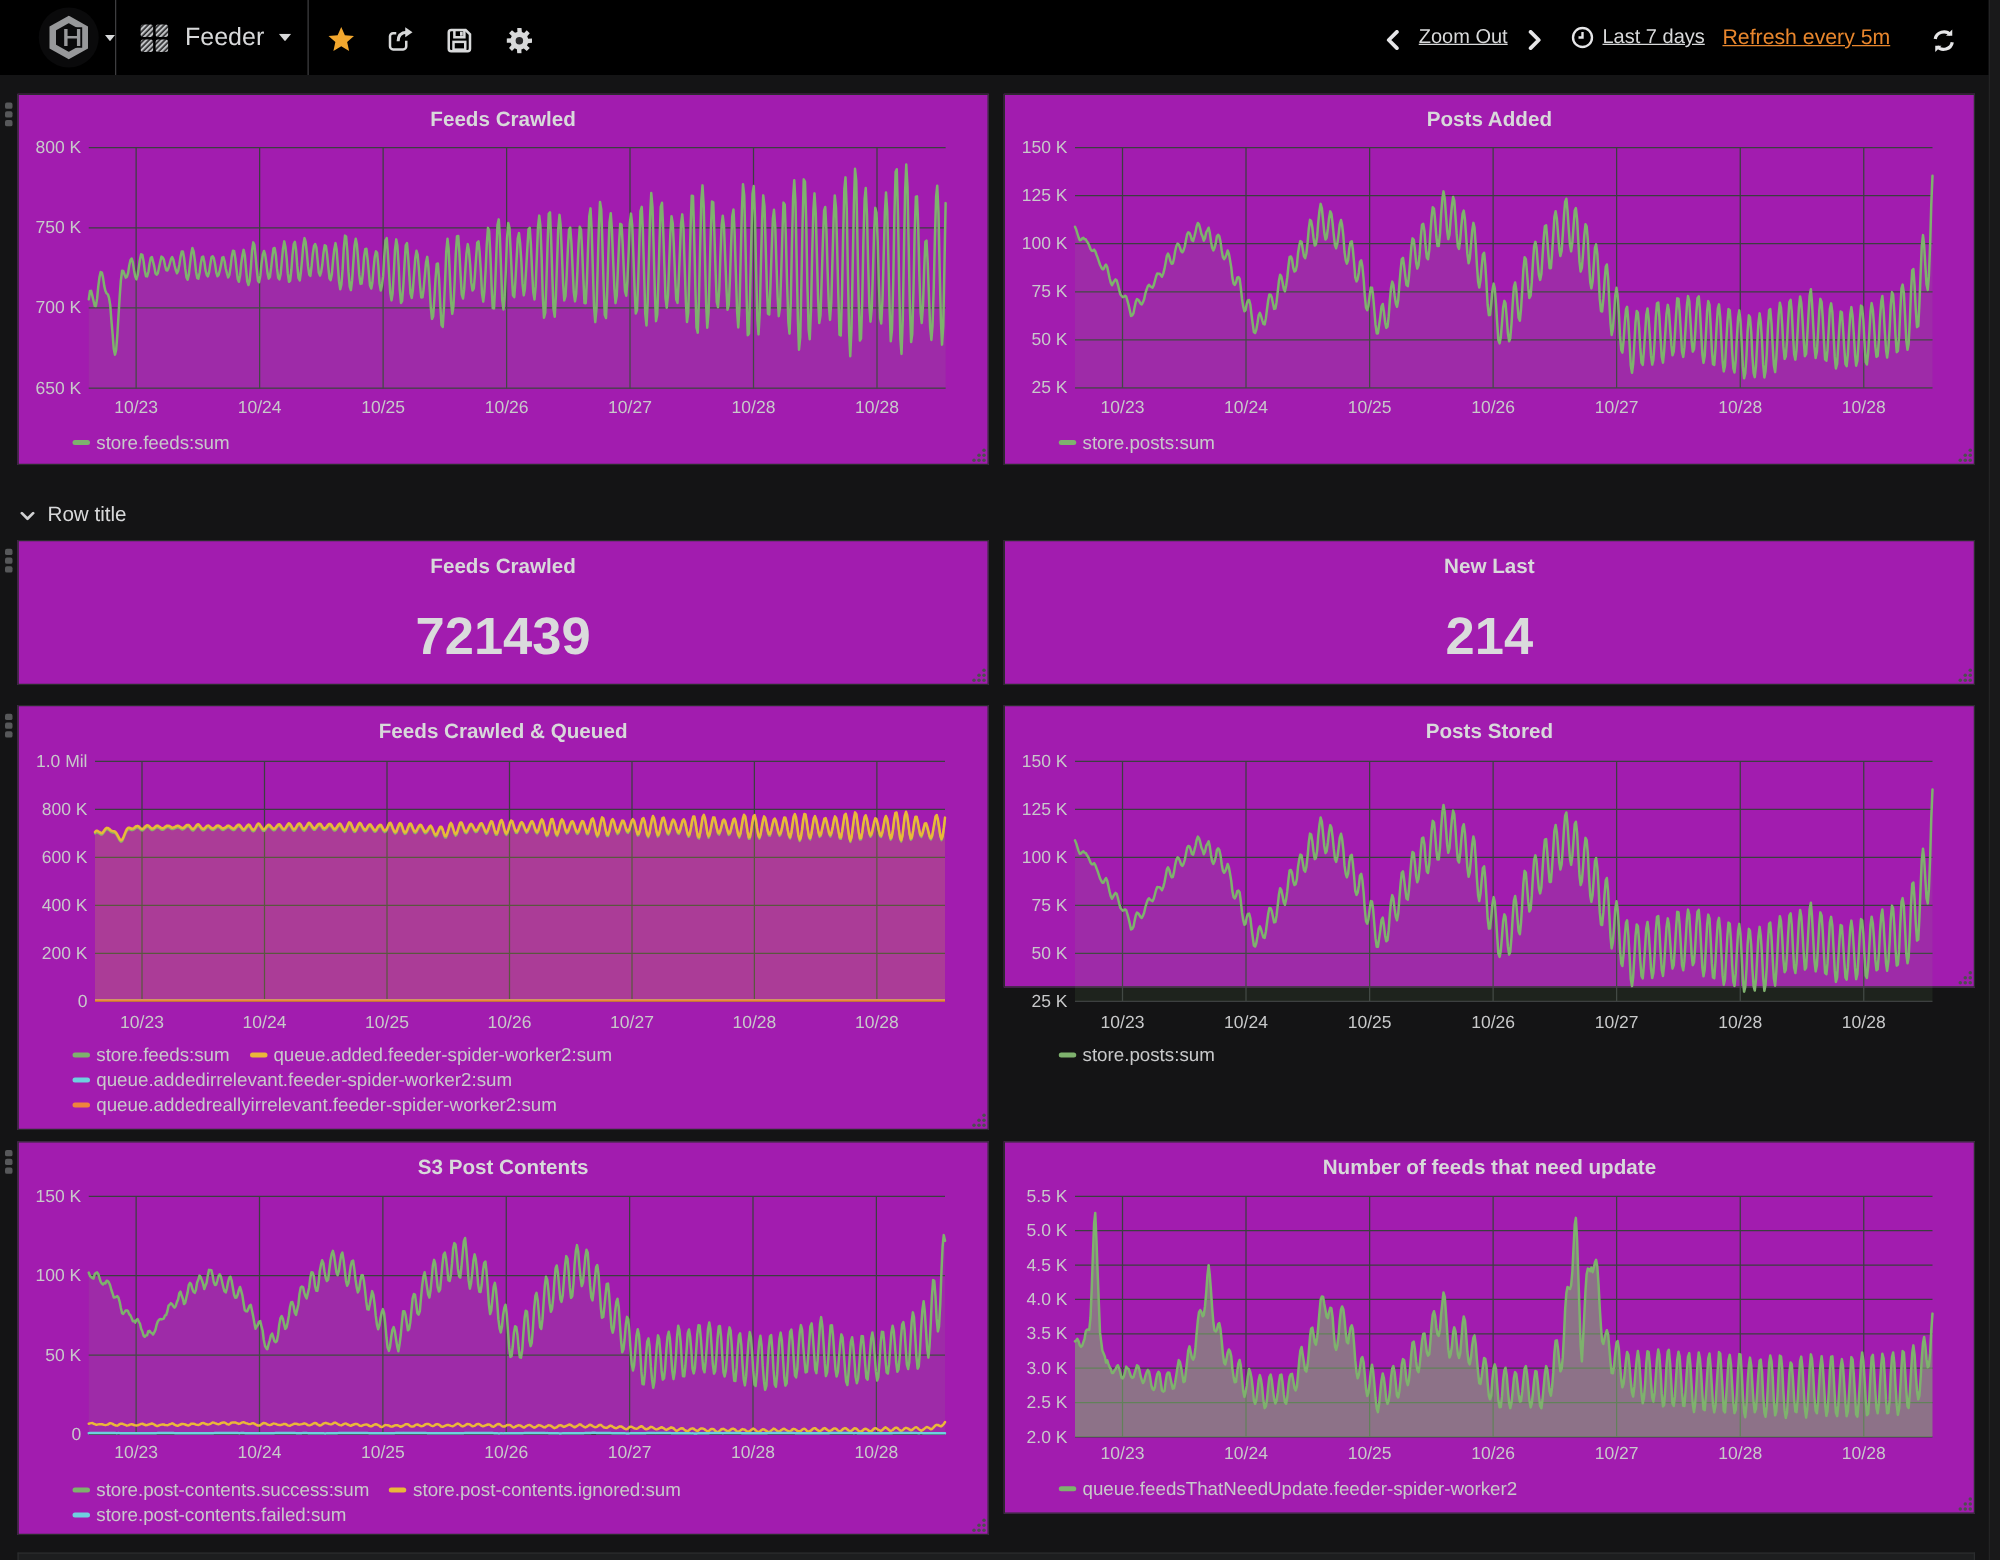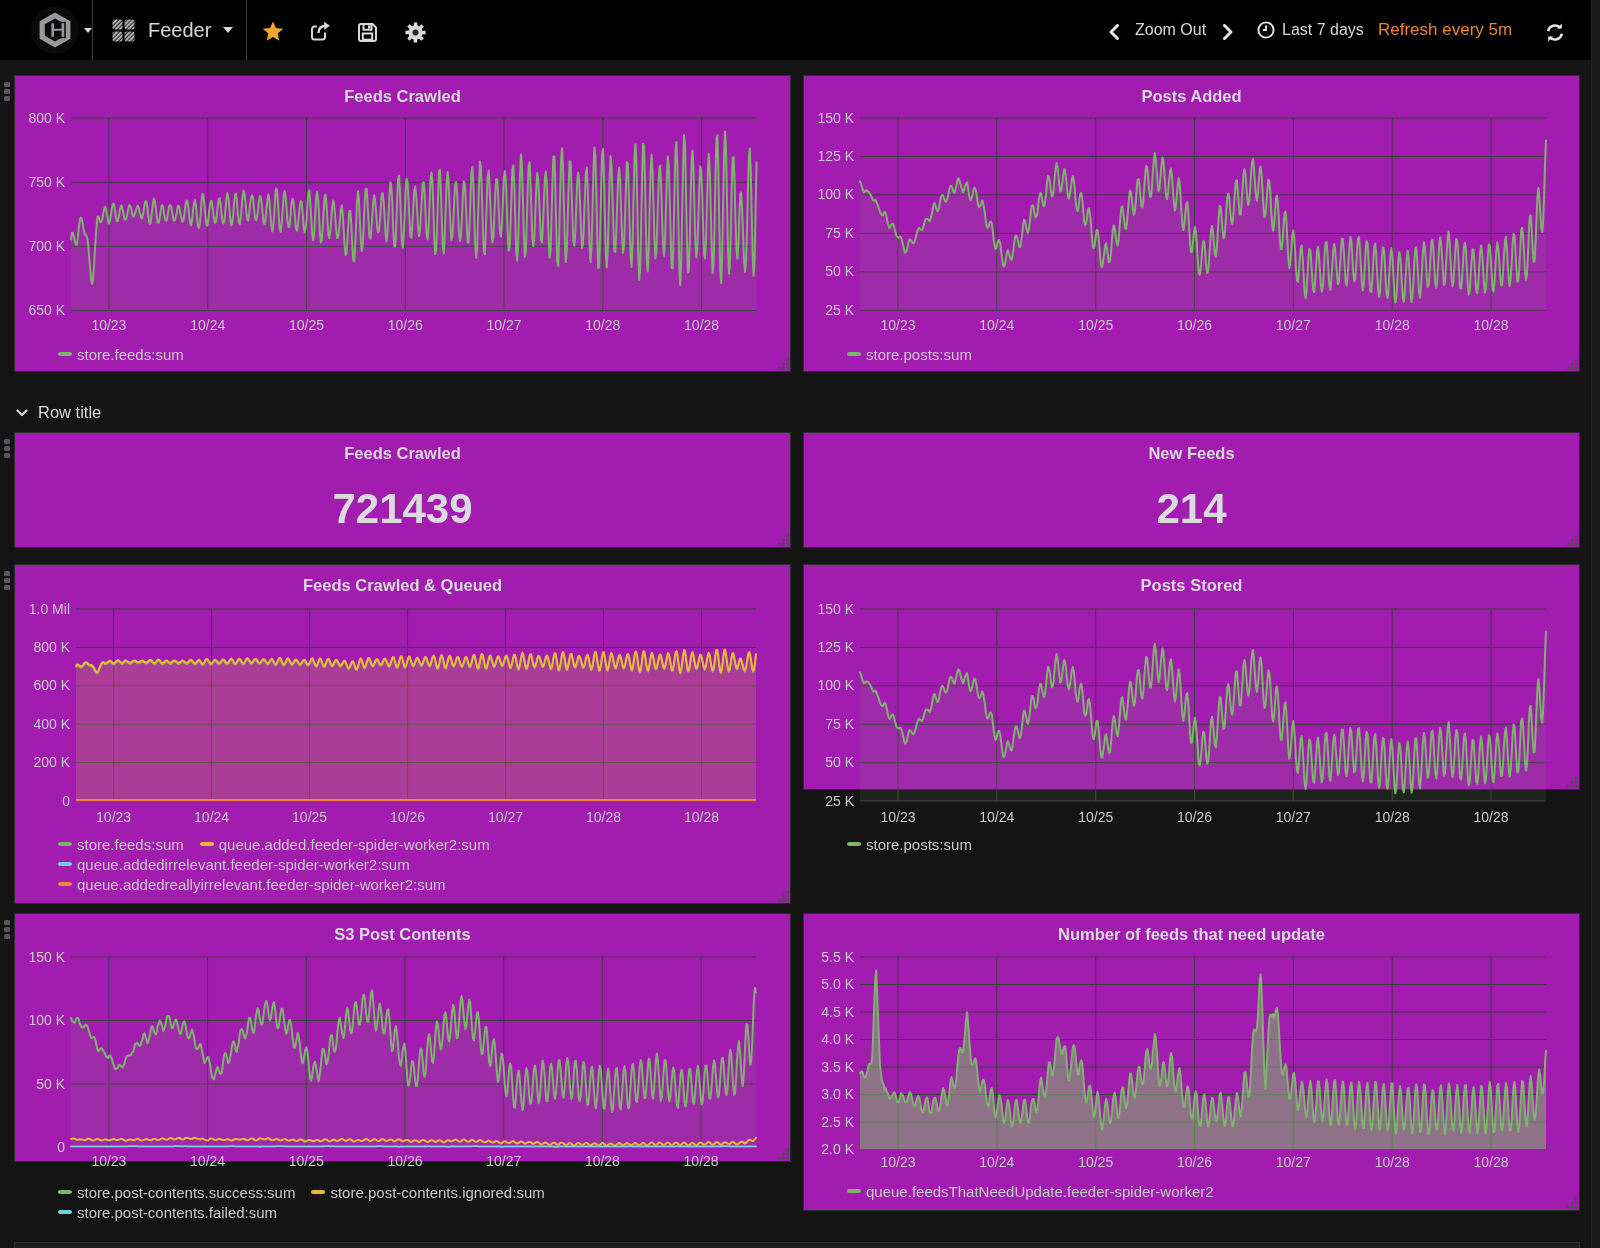--- a/index.html
+++ b/index.html
@@ -2,21 +2,21 @@
 <html><head><meta charset="utf-8"><style>
 * { margin:0; padding:0; box-sizing:border-box; }
 html,body { width:1600px; height:1248px; background:#141415; overflow:hidden;
   font-family:"Liberation Sans", sans-serif; }
 .navbar { position:absolute; left:0; top:0; width:1591px; height:60px; background:#000000; }
 .nlogo { position:absolute; left:14px; top:0; }
 .nsep { position:absolute; top:0; width:1px; height:60px; background:#3e3e40; }
 .ndash { position:absolute; left:112px; top:0; height:60px; display:flex; align-items:center; }
 .ntitle { color:#d8d9da; font-size:20px; margin-left:13px; }
 .nico { position:absolute; }
-.ntext { position:absolute; top:50%; transform:translateY(-50%); color:#d8d9da; font-size:16px; }
+.ntext { position:absolute; top:50%; transform:translateY(-50%); color:#d8d9da; font-size:16px;text-decoration:underline; }
 .norange { color:#e8862d; font-size:17px; }
 .scroll { position:absolute; right:0; top:0; width:9px; height:1248px; background:#19191a; border-left:1px solid #232324; }
 .panel { position:absolute; background:#a21caf; border:1px solid #2b2c2e; }
 .ptitle { position:absolute; left:0; right:0; top:11px; text-align:center; color:#d8d9da;
   font-size:16.5px; font-weight:bold; letter-spacing:0; }
 .plot { position:absolute; left:0; top:0; }
 .axlab { fill:#c8c9ca; font-size:14px; font-family:"Liberation Sans",sans-serif; }
 .legend { position:absolute; left:43px;text-align:center; }
 .lrow { height:20px; display:flex; align-items:center; }
 .litem { color:#c8c9ca; font-size:15px; margin-right:16px; display:flex; align-items:center; }
@@ -203,21 +203,21 @@
         <circle cx="10.2" cy="2.2" r="1.4"></circle>
         <circle cx="6.2" cy="6.2" r="1.4"></circle>
         <circle cx="10.2" cy="6.2" r="1.4"></circle>
         <circle cx="2.2" cy="10.2" r="1.4"></circle>
         <circle cx="6.2" cy="10.2" r="1.4"></circle>
         <circle cx="10.2" cy="10.2" r="1.4"></circle>
       </g>
     </svg>
   </div>
 <div class="panel" style="left:803px;top:432px;width:777px;height:116px">
-    <div class="ptitle">New Feeds</div>
+    <div class="ptitle">New Last</div>
     <div class="bignum">214</div>
     <svg class="rsz" width="12" height="12" viewBox="0 0 12 12">
       <g fill="#4d4e50">
         <circle cx="10.2" cy="2.2" r="1.4"></circle>
         <circle cx="6.2" cy="6.2" r="1.4"></circle>
         <circle cx="10.2" cy="6.2" r="1.4"></circle>
         <circle cx="2.2" cy="10.2" r="1.4"></circle>
         <circle cx="6.2" cy="10.2" r="1.4"></circle>
         <circle cx="10.2" cy="10.2" r="1.4"></circle>
       </g>
@@ -323,21 +323,21 @@
       <g fill="#4d4e50">
         <circle cx="10.2" cy="2.2" r="1.4"></circle>
         <circle cx="6.2" cy="6.2" r="1.4"></circle>
         <circle cx="10.2" cy="6.2" r="1.4"></circle>
         <circle cx="2.2" cy="10.2" r="1.4"></circle>
         <circle cx="6.2" cy="10.2" r="1.4"></circle>
         <circle cx="10.2" cy="10.2" r="1.4"></circle>
       </g>
     </svg>
   </div>
-<div class="panel" style="left:14px;top:913px;width:777px;height:249px">
+<div class="panel" style="left:14px;top:913px;width:777px;height:315px">
     <div class="ptitle">S3 Post Contents</div>
     <svg class="plot" width="777" height="315">
       <line x1="56" y1="43.0" x2="741" y2="43.0" stroke="#3c3e40" stroke-width="1"></line>
       <text x="50" y="47.5" text-anchor="end" class="axlab">150 K</text>
       <line x1="56" y1="106.5" x2="741" y2="106.5" stroke="#3c3e40" stroke-width="1"></line>
       <text x="50" y="111.0" text-anchor="end" class="axlab">100 K</text>
       <line x1="56" y1="170.0" x2="741" y2="170.0" stroke="#3c3e40" stroke-width="1"></line>
       <text x="50" y="174.5" text-anchor="end" class="axlab">50 K</text>
       <line x1="56" y1="233.5" x2="741" y2="233.5" stroke="#3c3e40" stroke-width="1"></line>
       <text x="50" y="238.0" text-anchor="end" class="axlab">0</text>

